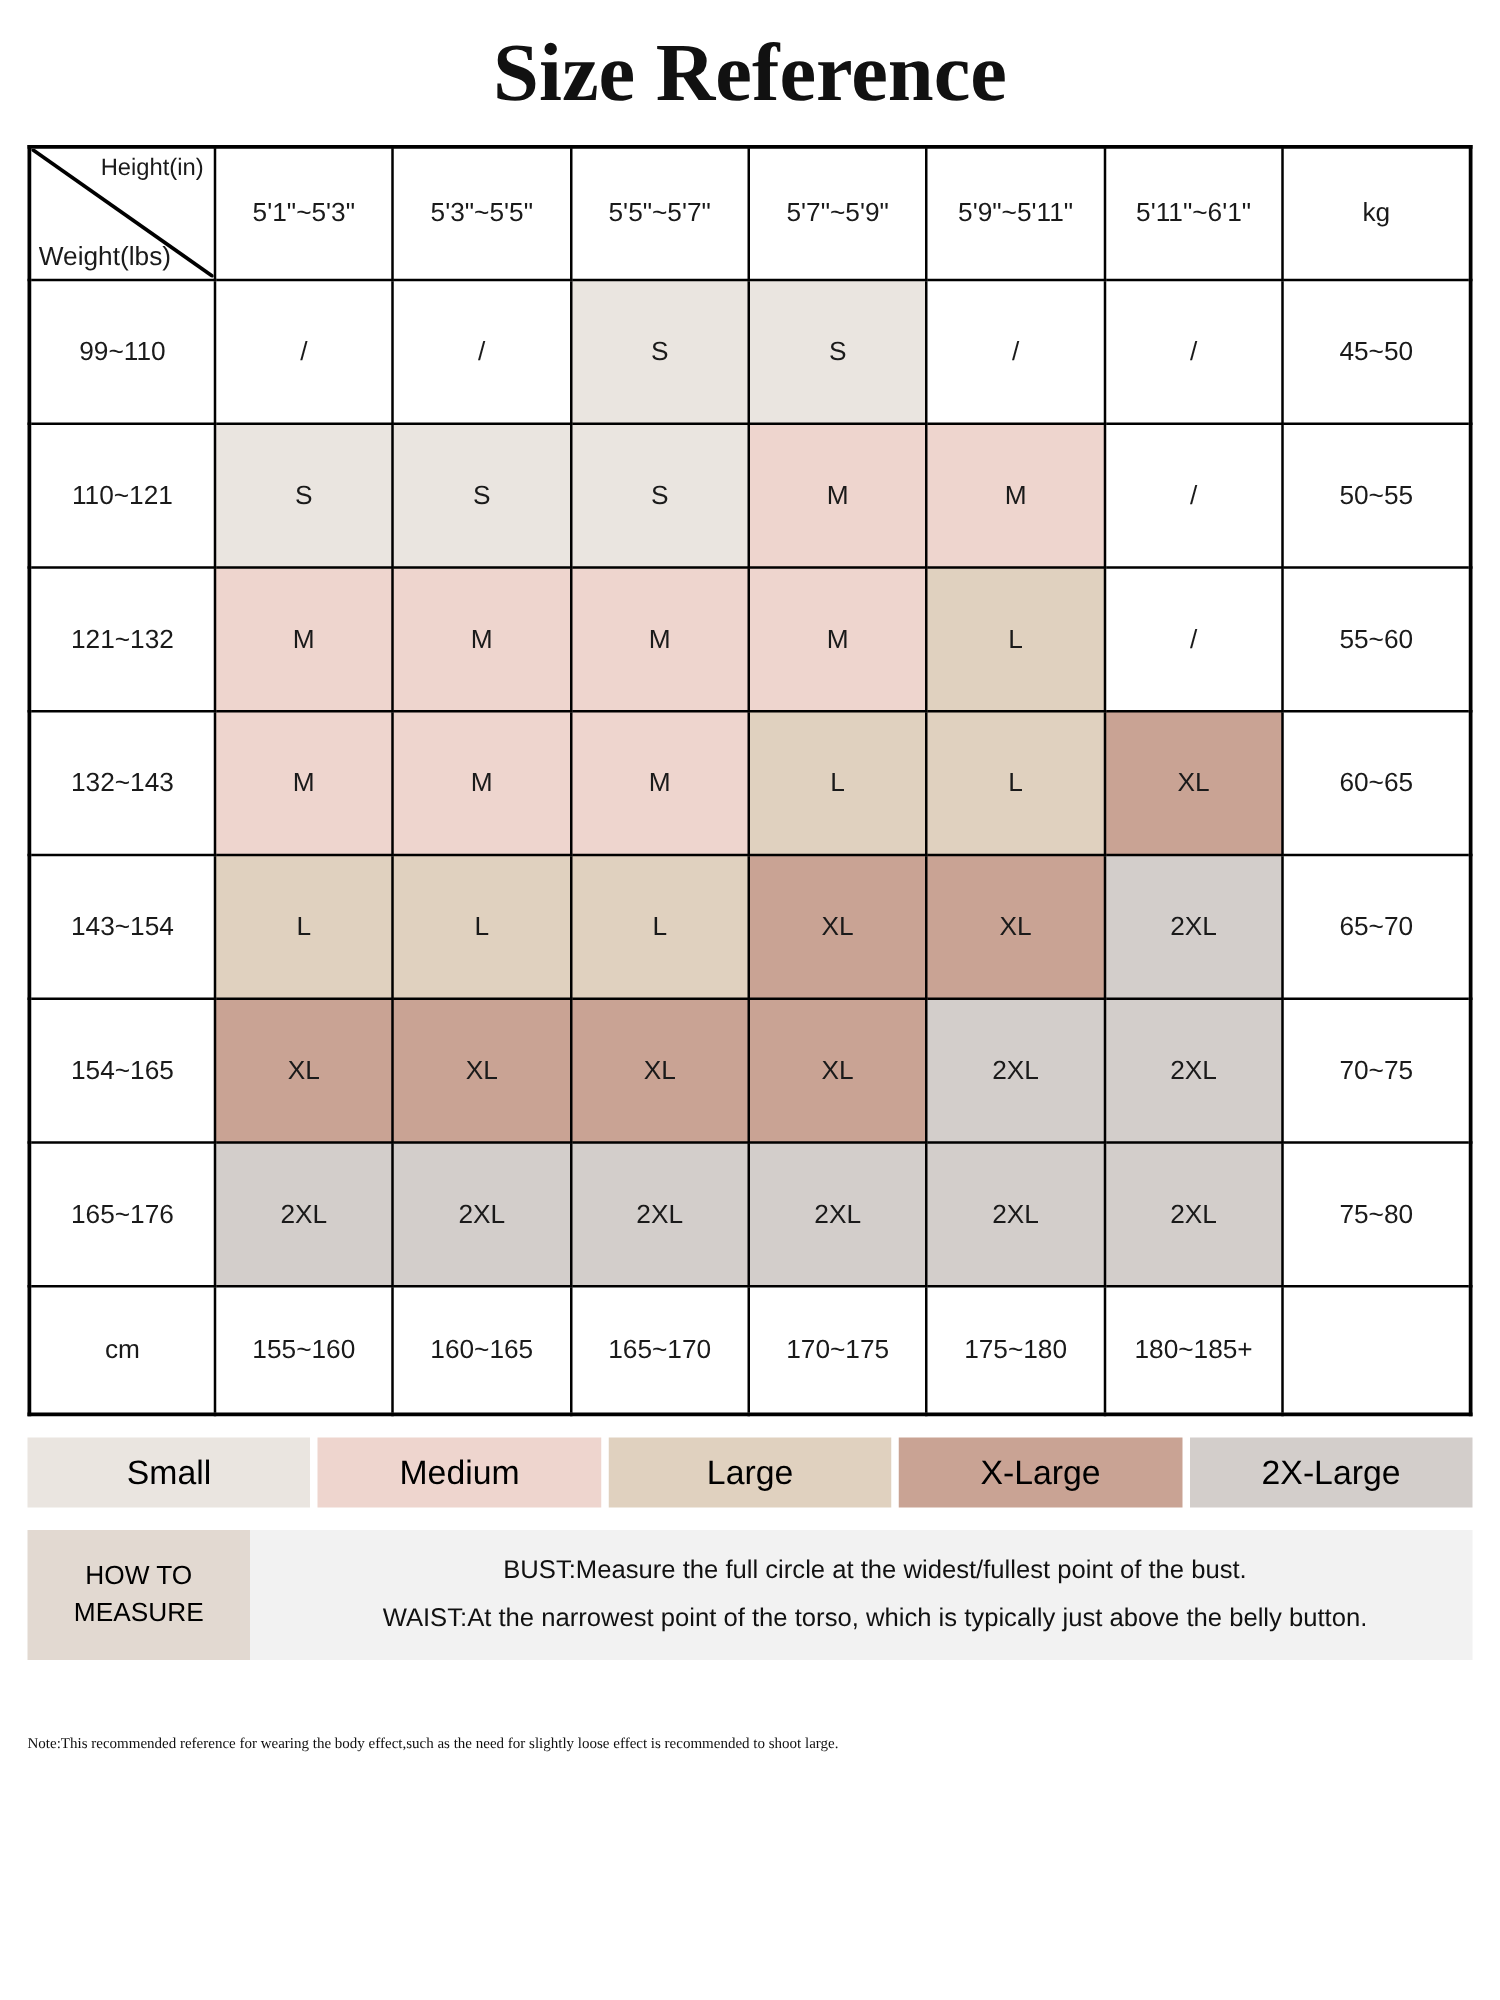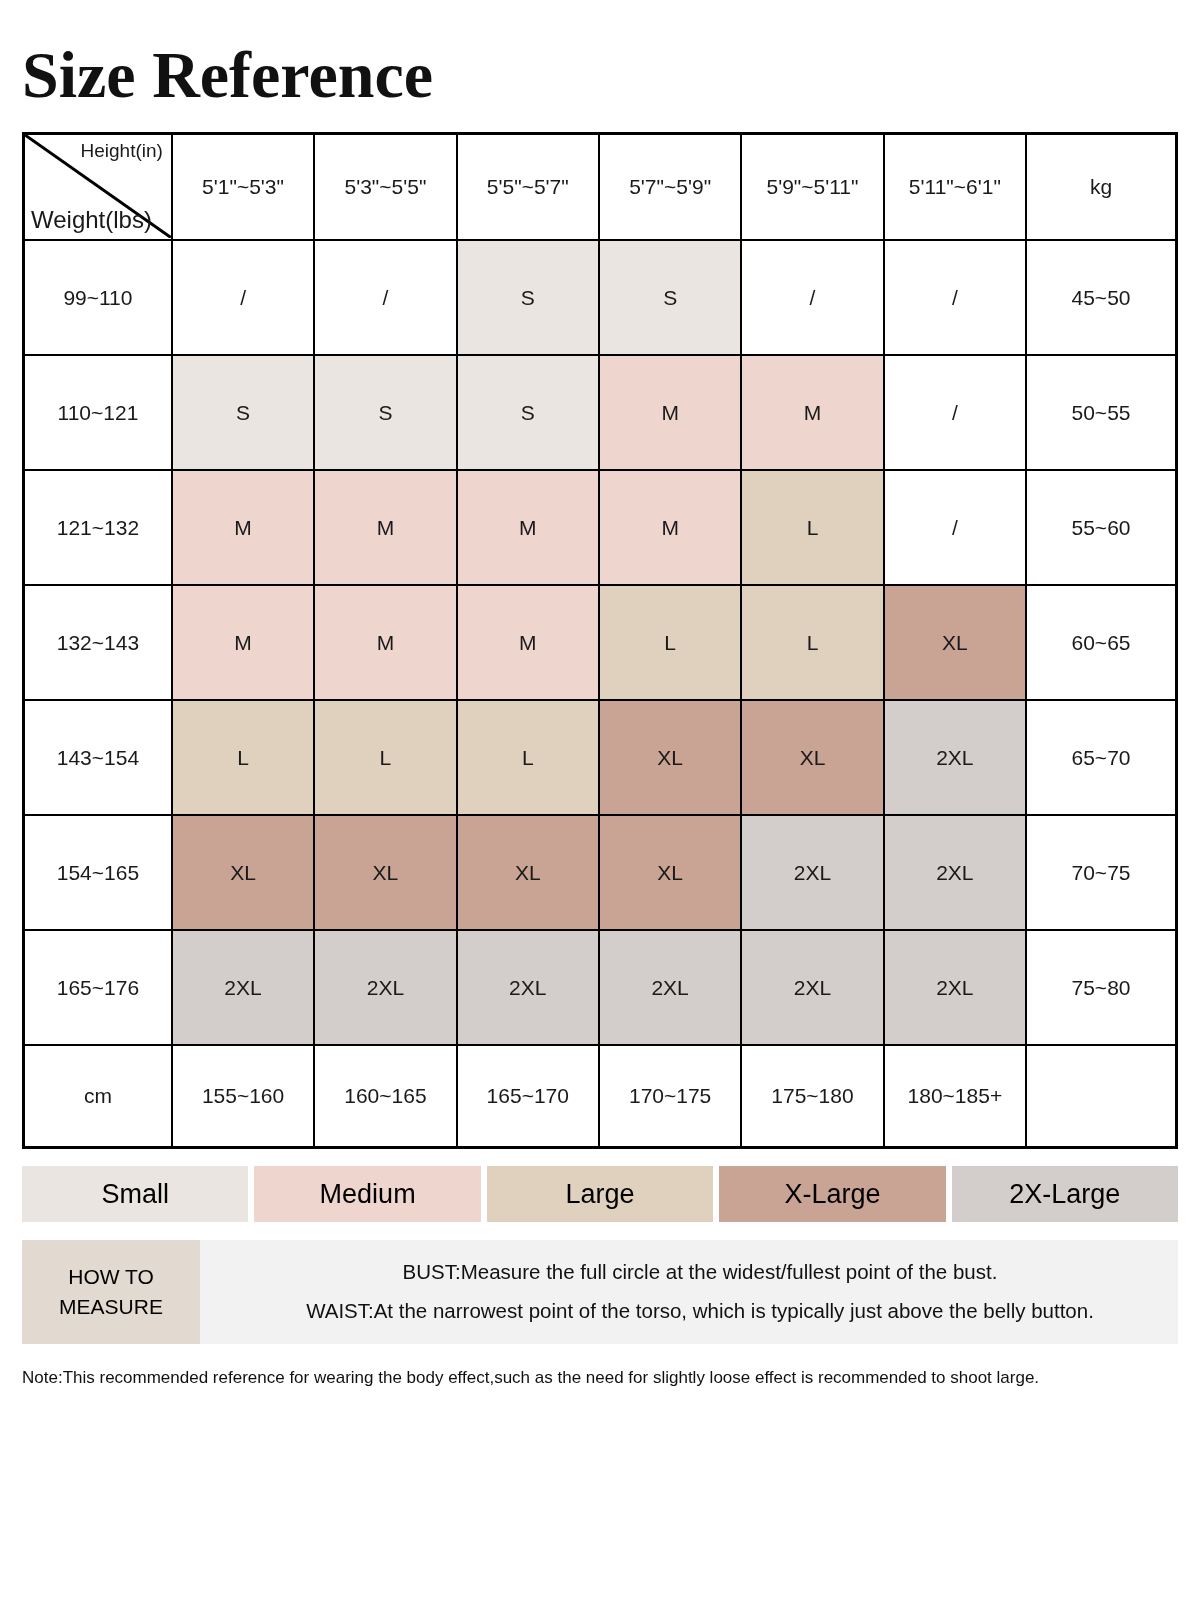--- a/index.html
+++ b/index.html
@@ -21,24 +21,24 @@
     box-sizing: border-box;
     padding: 0 22px;
     position: relative;
   }
 
   
   .title {
     font-family: "Liberation Serif", serif;
     font-size: 66px;
     font-weight: 700;
-    text-align: left;
+    text-align: center;
     letter-spacing: 0px;
     line-height: 1;
-    padding-top: 42px;
+    padding-top: 26px;
     padding-bottom: 24px;
     color: #111111;
   }
 
   
   table.size-table {
     border-collapse: collapse;
     width: 1156px;
     table-layout: fixed;
     border: 3px solid #000;
@@ -72,21 +72,21 @@
     top: 6px;
     right: 8px;
     font-size: 19px;
     line-height: 1.1;
     white-space: nowrap;
   }
   .corner .lbl-w {
     position: absolute;
     bottom: 6px;
     left: 6px;
-    font-size: 24px;
+    font-size: 21px;
     line-height: 1.1;
     white-space: nowrap;
   }
   td.head-cell {
     height: 104px;
     font-size: 21px;
     font-weight: 400;
     white-space: nowrap;
   }
   tr.body-row td { height: 113px; }
@@ -141,24 +141,25 @@
   .howto-line {
     font-size: 20.5px;
     line-height: 1.9;
     color: #111;
     text-align: center;
   }
 
   
   .note {
     width: 1156px;
-    margin-top: 24px;
-    font-size: 17px;
+    margin-top: 59px;
+    font-size: 12px;
     color: #111;
     white-space: nowrap;
+    font-family: Liberation Serif, serif;
   }
 </style>
 </head>
 <body>
 
 <div class="page">
 
   <div class="title">Size Reference</div>
 
   <table class="size-table">

